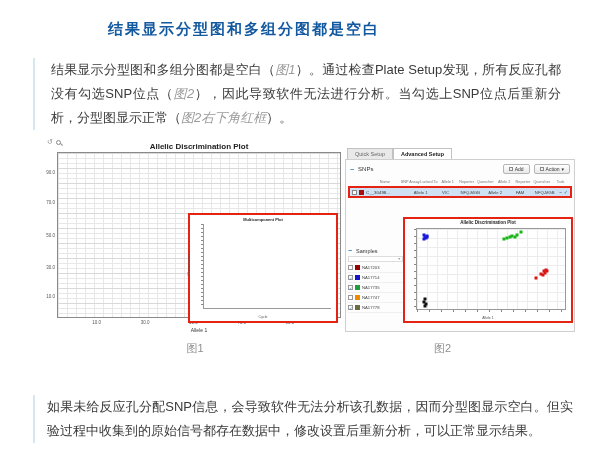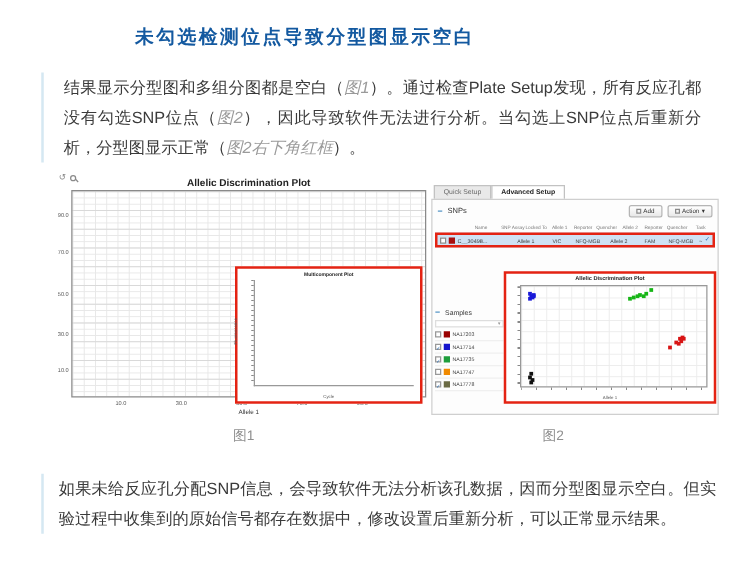--- a/index.html
+++ b/index.html
@@ -11,21 +11,21 @@
   .badge { position:absolute; left:24px; top:17px; width:72px; height:25px;
     background:#a6d4e5; border-radius:50%; color:#1359a0; font-weight:bold;
     font-size:14px; display:flex; align-items:center; justify-content:center; }
   .title { position:absolute; left:108px; top:20px; color:#1359a0; font-weight:bold;
     font-size:15px; letter-spacing:2px; }
 
   
   .para { position:absolute; left:33px; border-left:2px solid #d5e8f2; padding-left:12px;
     font-size:13px; color:#3a3a3a; line-height:24px; text-align:justify; }
   .para1 { top:58px; width:528px;padding-left:16px; }
-  .para2 { top:379px; width:540px; }
+  .para2 { top:395px; width:540px; }
   .ref { color:#9a9a9a; font-style:italic; }
 
   
   .fig1 { position:absolute; left:45px; top:138px; width:300px; height:200px; }
   .fig1-tools { position:absolute; left:2px; top:0; color:#8a8a8a; font-size:7px; display:flex; gap:3px; align-items:center; }
   .mag { position:relative; width:5px; height:5px; border:1px solid #8a8a8a; border-radius:50%; display:inline-block; }
   .mag::after { content:''; position:absolute; width:3px; height:1px; background:#8a8a8a;
     right:-3px; bottom:-1px; transform:rotate(45deg); }
   .fig1-title { position:absolute; left:12px; top:4px; width:284px; text-align:center;
     font-size:8px; font-weight:bold; color:#222; }
@@ -127,21 +127,21 @@
     background:repeating-linear-gradient(to right, #888 0 1px, transparent 1px 12px); }
   .sc-xlabel { position:absolute; left:0; right:0; bottom:1px; text-align:center;
     font-size:3.5px; color:#555; }
   .dot { position:absolute; width:3px; height:3px; transform:translate(-50%,-50%); }
 </style>
 </head>
 <body>
 
 <div class="page">
 
-  <h1 class="title">未勾选检测位点导致分型图显示空白</h1>
+  <h1 class="title">结果显示分型图和多组分图都是空白</h1>
 
   <p class="para para1"><span>结果显示分型图和多组分图都是空白（</span><span class="ref">图1</span><span>）。通过检查Plate Setup发现，所有反应孔都没有勾选SNP位点（</span><span class="ref">图2</span><span>），因此导致软件无法进行分析。当勾选上SNP位点后重新分析，分型图显示正常（</span><span class="ref">图2右下角红框</span><span>）。</span></p>
 
   <div class="fig1">
     <div class="fig1-tools">
       <span>↺</span>
       <span class="mag"></span>
     </div>
     <div class="fig1-title">Allelic Discrimination Plot</div>
     <div class="yticks">

